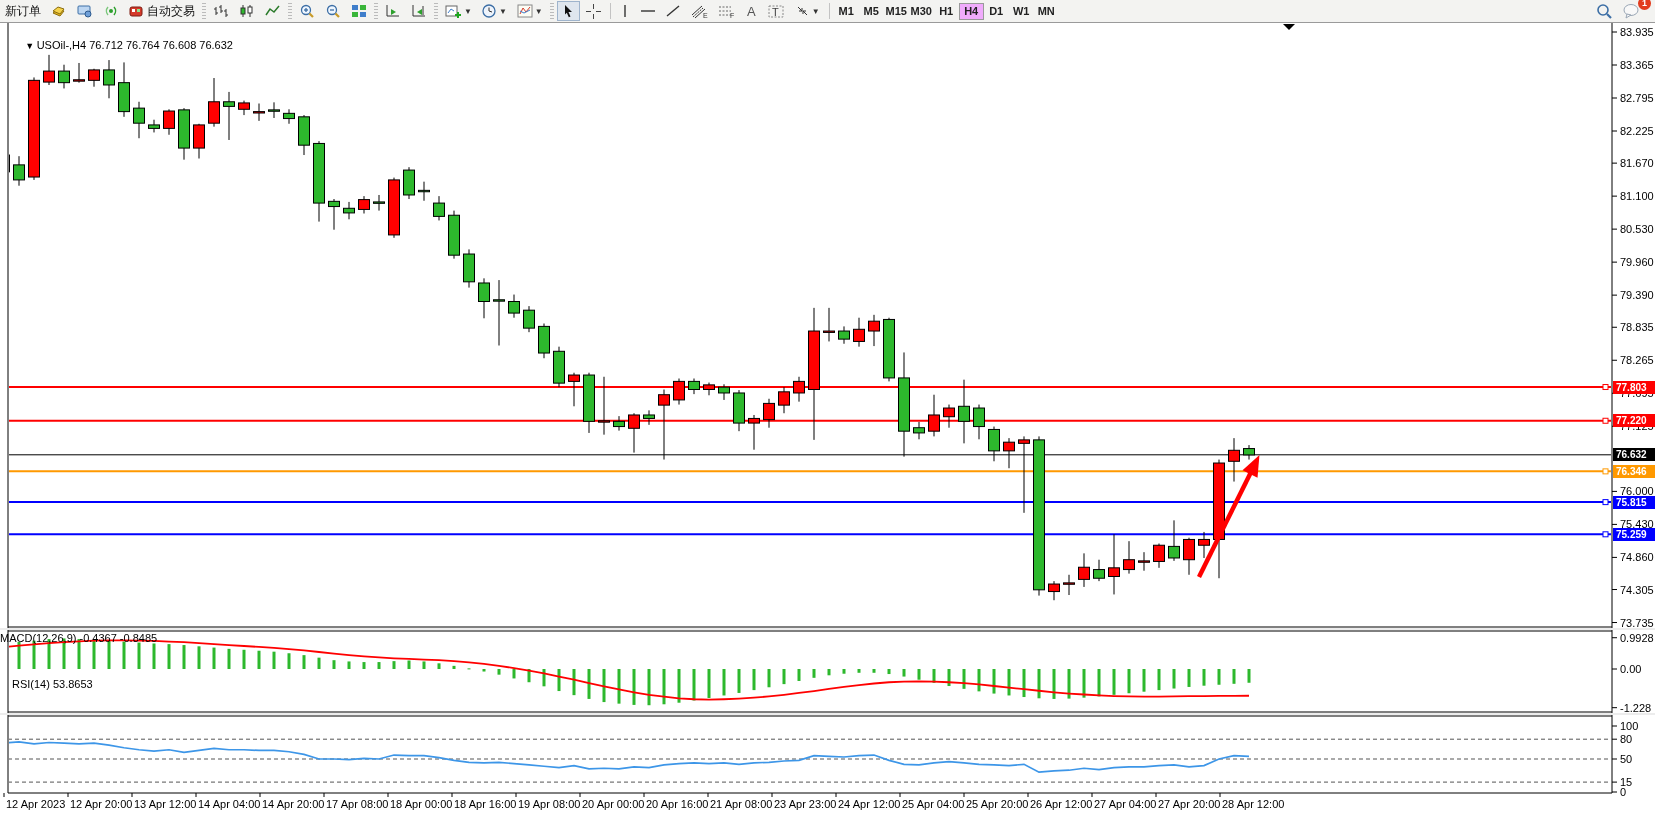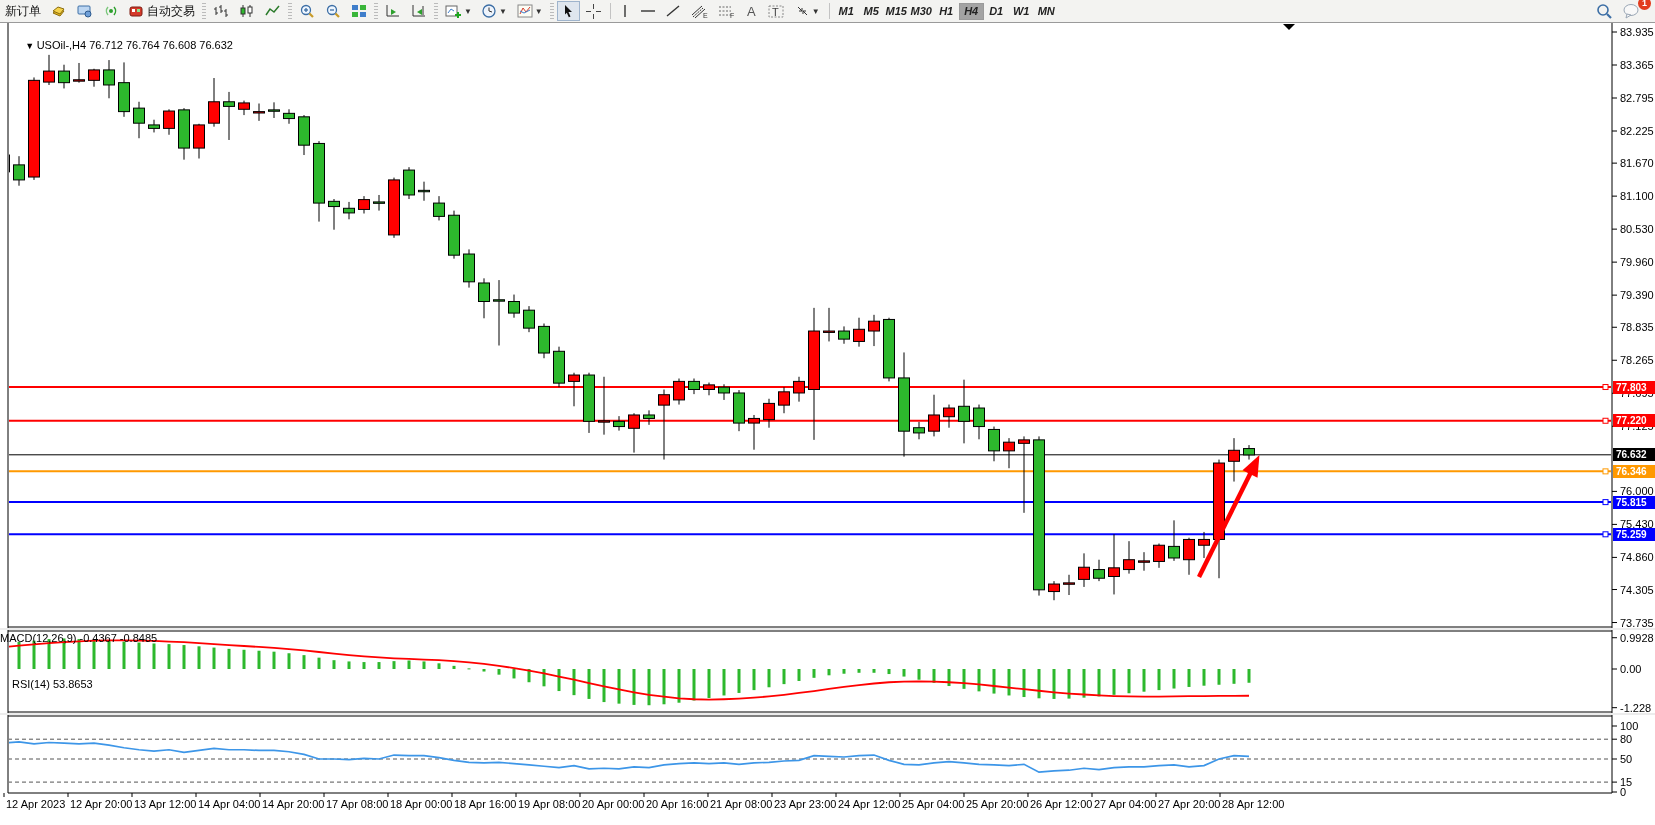--- a/index.html
+++ b/index.html
@@ -9,21 +9,21 @@
   .toolbar{position:absolute;left:0;top:0;width:1655px;height:22px;background:#f3f3f1;
            border-bottom:1px solid #9a9a9a;display:flex;align-items:center;z-index:10;}
   .tbtn{height:20px;display:flex;align-items:center;padding:0 4px;margin:0 1px;cursor:default;
         font-size:12px;color:#111;white-space:nowrap;}
   .tbtn.pressed{background:#dfe6ee;border:1px solid #9fb4cc;height:18px;}
   .sep{width:1px;height:16px;background:#c3c3c3;margin:0 4px;}
   .grip{width:4px;height:16px;margin:0 2px;background:repeating-linear-gradient(to bottom,#bbb 0 1px,transparent 1px 3px);}
   .chev{font-size:8px;color:#333;margin-left:2px;}
   .tf{width:25px;height:17px;line-height:17px;text-align:center;font-size:11px;font-weight:bold;
       color:#222;margin:0;cursor:default;}
-  .tf.active{background:#a3a3a3;border:1px solid #9a9a9a;height:15px;line-height:15px;width:23px;}
+  .tf.active{background:#f0abfc;border:1px solid #9a9a9a;height:15px;line-height:15px;width:23px;}
   .right-icons{position:absolute;right:4px;top:1px;display:flex;align-items:center;}
   .badge-dot{position:absolute;top:-4px;right:-6px;width:13px;height:13px;border-radius:50%;
              background:#e23c1e;color:#fff;font-size:9px;font-weight:bold;text-align:center;line-height:13px;}
   
   .ovl{position:absolute;z-index:5;font-size:11px;color:#000;white-space:pre;}
   .price-badge{position:absolute;left:1613px;width:41px;height:13px;z-index:6;color:#fff;
                font-size:10px;font-weight:bold;line-height:13px;padding-left:3px;}
   svg text{font-family:"Liberation Sans",sans-serif;}
 </style>
 </head>
@@ -204,21 +204,21 @@
         </svg>
     </div>
     <div class="tbtn">
       <svg width="15" height="14">
           <path d="M3 3 l4 4 m0 -3 v3 h-3" stroke="#333" fill="none"></path>
           <path d="M12 11 l-4 -4 m0 3 v-3 h3" stroke="#333" fill="none"></path>
         </svg>
       <span class="chev">▼</span>
     </div>
     <div class="sep"></div>
-    <div id="tf-group" style="display:flex;align-items:center;font-style:italic;">
+    <div id="tf-group" style="display:flex;align-items:center;">
         <span class="tf">M1</span>
         <span class="tf">M5</span>
         <span class="tf">M15</span>
         <span class="tf">M30</span>
         <span class="tf">H1</span>
         <span class="tf active">H4</span>
         <span class="tf">D1</span>
         <span class="tf">W1</span>
         <span class="tf">MN</span>
       </div>

